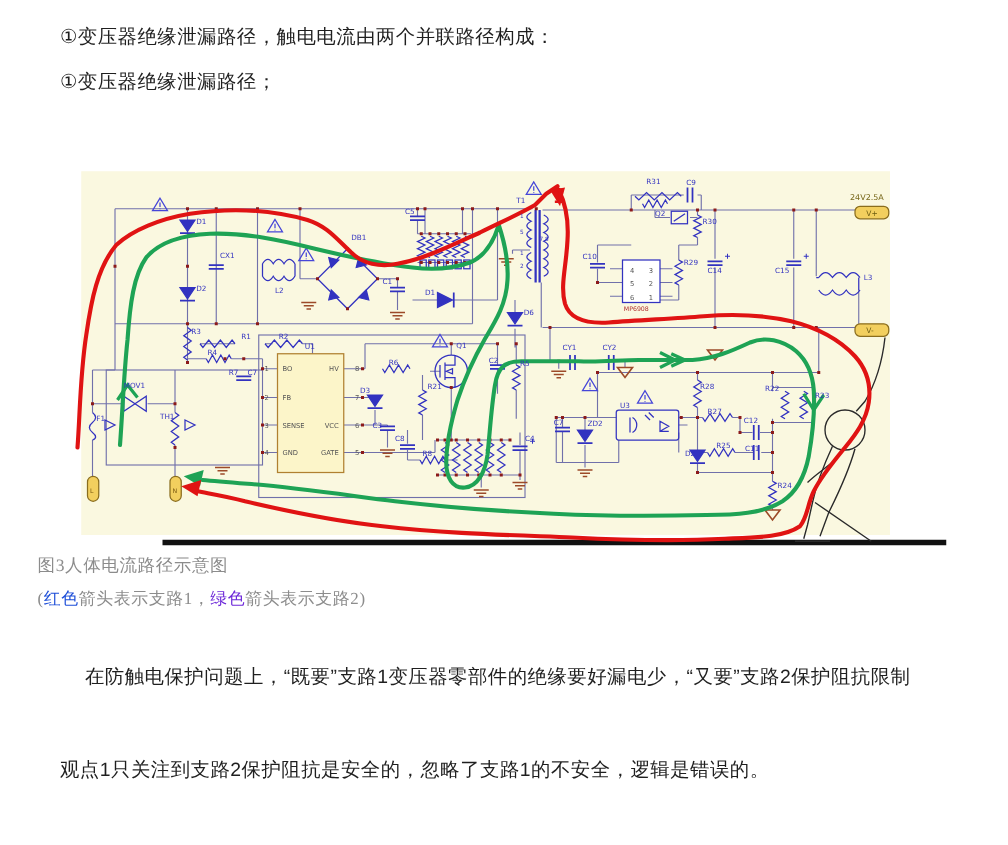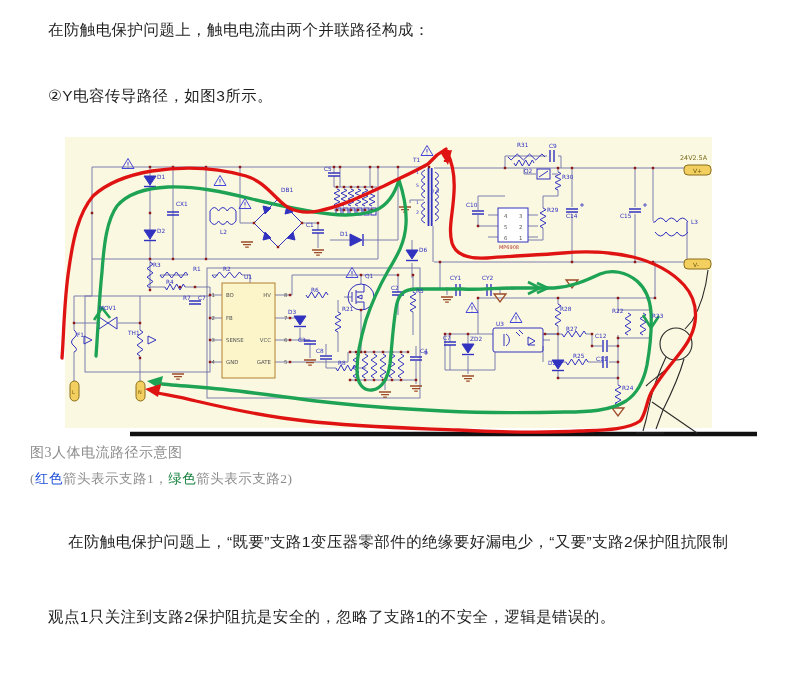--- a/index.html
+++ b/index.html
@@ -3,32 +3,32 @@
 <meta charset="utf-8">
 <style>
   html,body{margin:0;padding:0;background:#fff;}
   .page{position:relative;width:806px;height:676px;background:#fff;overflow:hidden;
         font-family:"Liberation Sans","DejaVu Sans",sans-serif;color:#1f1f1f;}
   .para{position:absolute;left:48px;width:715px;margin:0;font-size:15.5px;line-height:21px;
         color:#1f1f1f;letter-spacing:0.4px;}
   .caption{position:absolute;left:30px;width:778px;font-size:14px;color:#8c8c8c;
            letter-spacing:0.5px;font-family:Liberation Serif, serif;}
   .caption .red{color:#1d4ed8;}
-  .caption .green{color:#15803d;margin-top:28px;}
+  .caption .green{color:#6d28d9;margin-top:28px;}
   .p4line{font-size:15.5px;line-height:30px;letter-spacing:0.4px;margin-left:20px;}
   #diagram-svg{position:absolute;left:0;top:0;}
   #diagram-svg text{font-family:"DejaVu Sans","Liberation Sans",sans-serif;}
 </style>
 </head>
 <body>
 
 <div class="page">
 
-  <p class="para" style="top:19px">在防触电保护问题上，触电电流由两个并联路径构成：</p>
-  <p class="para" style="top:85px">②Y电容传导路径，如图3所示。</p>
+  <p class="para" style="top:19px">①变压器绝缘泄漏路径，触电电流由两个并联路径构成：</p>
+  <p class="para" style="top:55px">①变压器绝缘泄漏路径；</p>
 
   <svg id="diagram-svg" width="806" height="676" viewBox="0 0 806 676">
 
     <rect id="diag-bg" x="65" y="137" width="647" height="291" fill="#faf8e0"></rect>
 
     <g id="g-boxes" stroke-width="0.9" fill="none" stroke="#7070aa">
       <rect x="85" y="296" width="125" height="76"></rect>
       <rect x="207" y="268" width="213" height="130"></rect>
     </g>
 

